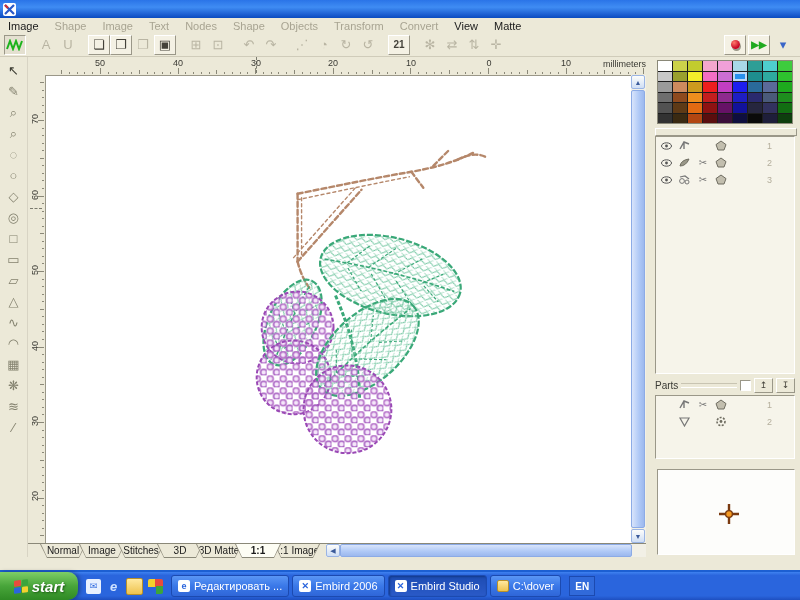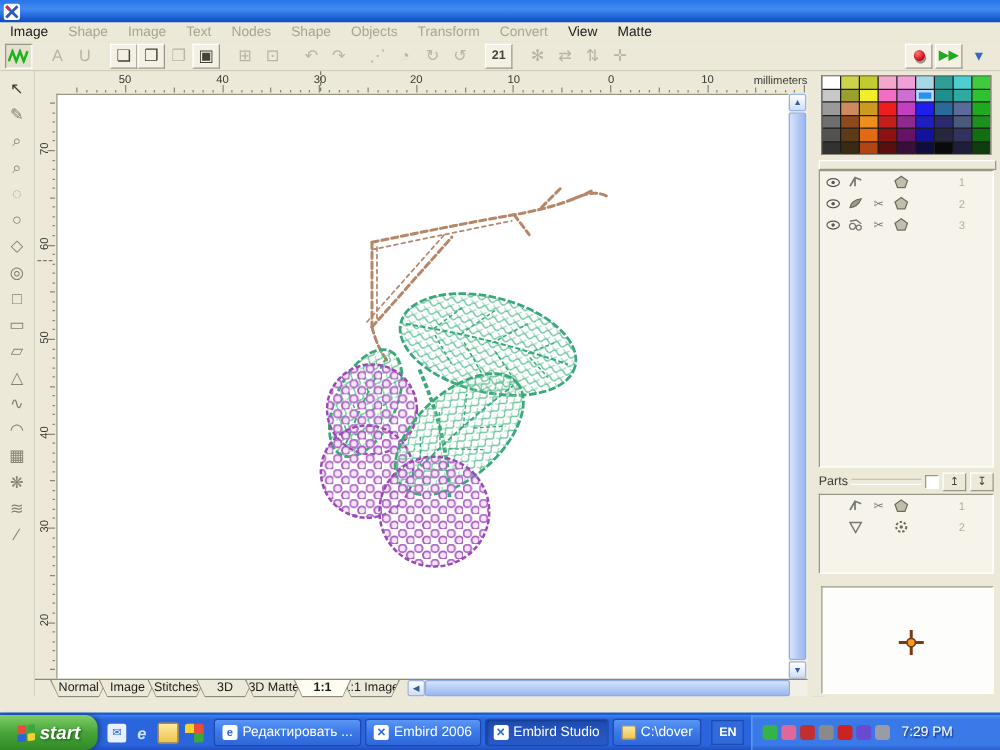--- a/index.html
+++ b/index.html
@@ -640,27 +640,15 @@
         <div class="task active">
           <span class="ticon2">✕</span>
           <span>Embird Studio</span>
         </div>
         <div class="task">
           <span class="ticon2 folder"></span>
           <span>C:\dover</span>
         </div>
       </div>
     <div class="lang">EN</div>
-    <div class="tray">
-      <span style="display:flex;gap:3px;">
-          <span class="tray-dot" style="background: rgb(53, 178, 74);"></span>
-          <span class="tray-dot" style="background: rgb(224, 103, 154);"></span>
-          <span class="tray-dot" style="background: rgb(192, 48, 48);"></span>
-          <span class="tray-dot" style="background: rgb(138, 138, 138);"></span>
-          <span class="tray-dot" style="background: rgb(204, 34, 34);"></span>
-          <span class="tray-dot" style="background: rgb(106, 74, 208);"></span>
-          <span class="tray-dot" style="background: rgb(154, 154, 168);"></span>
-        </span>
-      <span class="clock">7:29 PM</span>
-    </div>
   </div>
 
 </div>
 
 </body></html>

